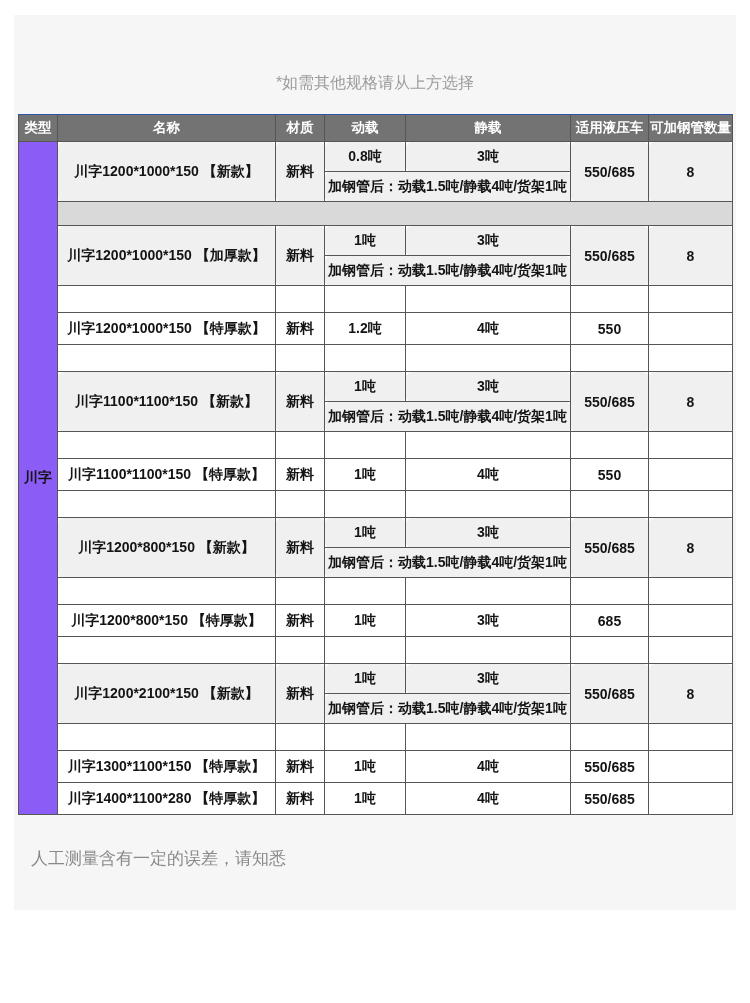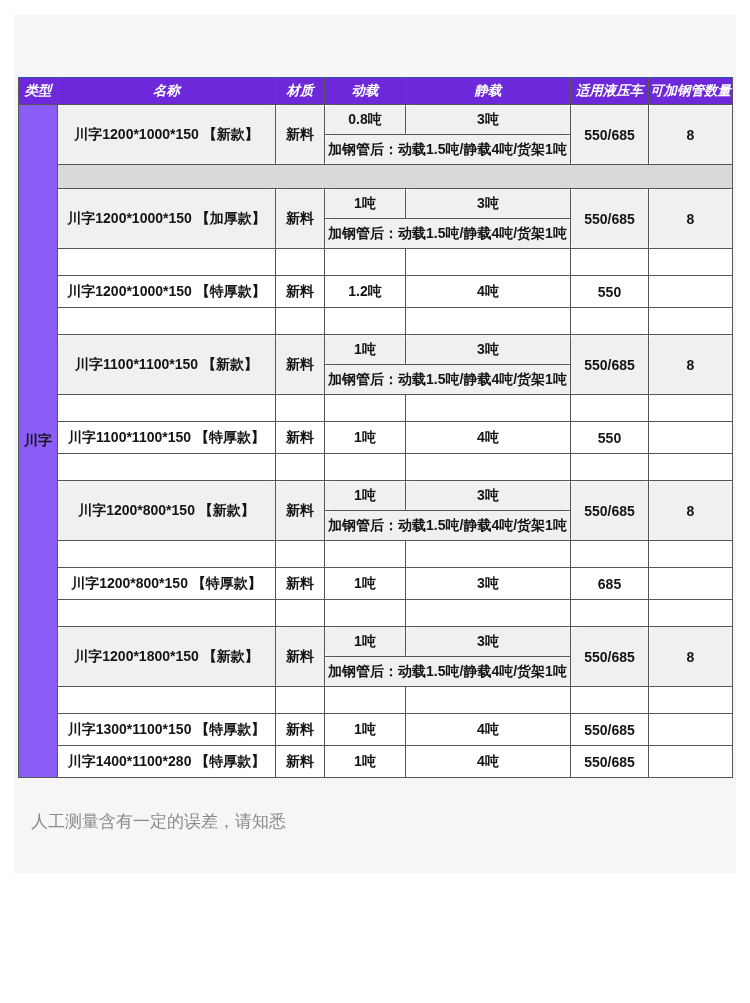--- a/index.html
+++ b/index.html
@@ -42,44 +42,44 @@
     text-align:center;
     vertical-align:middle;
     font-size:14px;
     font-weight:bold;
     color:#141414;
     overflow:hidden;
     white-space:nowrap;
   }
   .spec thead tr { height:27px; }
   .spec th {
-    background:#6d28d9;
+    background:#737373;
     border-color:#2c55a8 #565656 #565656 #565656;
     color:#ffffff;
     font-size:13.5px;
-    font-style:italic;
   }
   tr.sub    { height:30px; }
   tr.single { height:32px; }
   tr.sp     { height:27px; }
   tr.spg    { height:24px; }
   td.shade  { background:#f0f0f0;border-radius:6px; }
   td.gray   { background:#d9d9d9; }
   td.white  { background:#ffffff; }
   td.type-col { background:#8b5cf6; }
   .footer-note {
     margin:32px 0 0 17px;
     font-size:17px;
     color:#8a8a8a;
   }
 </style>
 </head>
 <body>
 
 <div class="card">
+  <p class="page-subtitle">*如需其他规格请从上方选择</p>
 
   <table class="spec" id="spec-table">
     <colgroup>
       <col style="width:39px">
       <col style="width:218px">
       <col style="width:49px">
       <col style="width:81px">
       <col style="width:165px">
       <col style="width:78px">
       <col style="width:84px">
@@ -210,21 +210,21 @@
         </tr>
         <tr class="sp">
           <td class="white"></td>
           <td class="white"></td>
           <td class="white"></td>
           <td class="white"></td>
           <td class="white"></td>
           <td class="white"></td>
         </tr>
         <tr class="sub">
-          <td rowspan="2" class="shade">川字1200*1800*150 【新款】</td>
+          <td rowspan="2" class="shade">川字1200*2100*150 【新款】</td>
           <td rowspan="2" class="shade">新料</td>
           <td class="shade">1吨</td>
           <td class="shade">3吨</td>
           <td rowspan="2" class="shade">550/685</td>
           <td rowspan="2" class="shade">8</td>
         </tr>
         <tr class="sub">
           <td colspan="2" class="shade">加钢管后：动载1.5吨/静载4吨/货架1吨</td>
         </tr>
         <tr class="sp">

